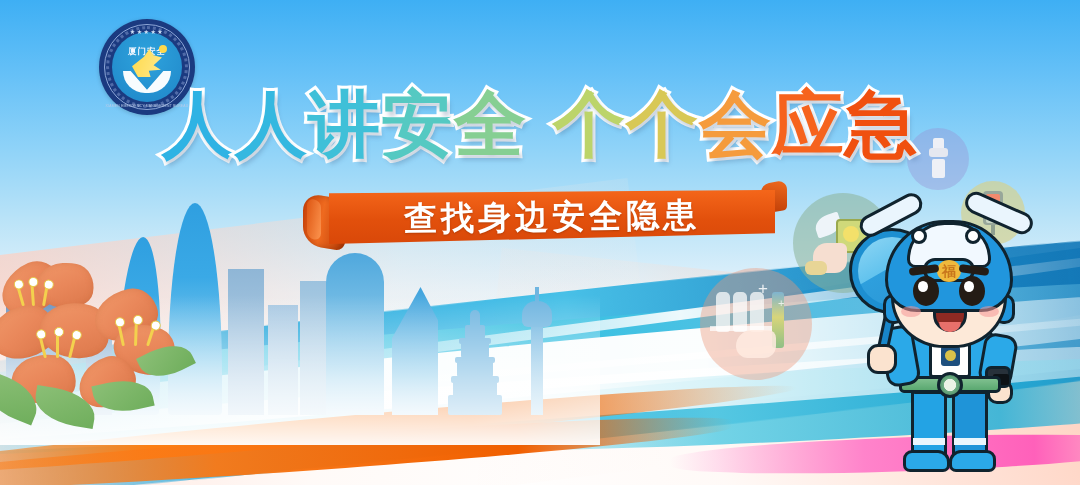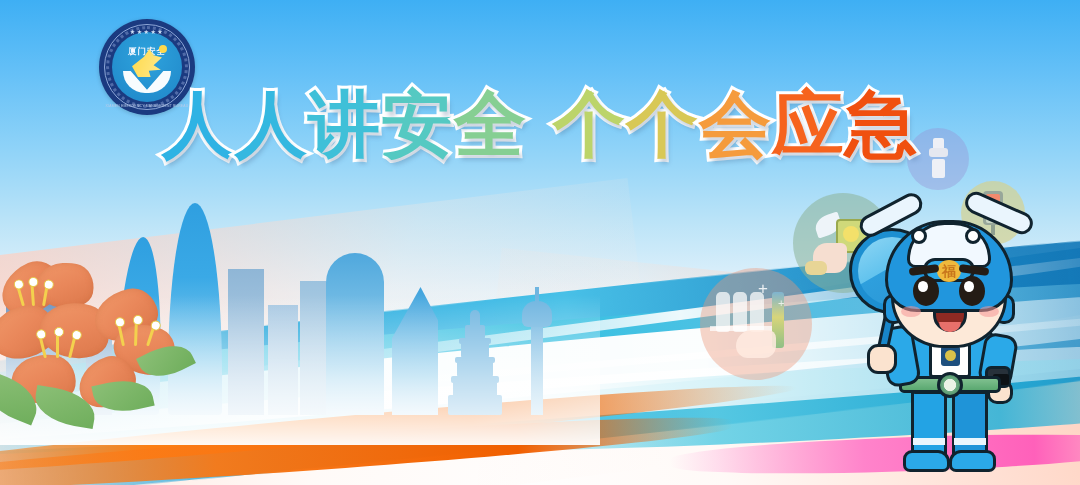--- a/index.html
+++ b/index.html
@@ -469,20 +469,26 @@
     <div class="dot"></div>
     <div class="hands"></div>
     <div class="en">XIAMEN EMERGENCY MANAGEMENT BUREAU</div>
   </div>
 
 
   <div class="maintitle">
     <span class="ch" style="color:#2fb3e4">人</span><span class="ch" style="color:#35b8e0">人</span><span class="ch" style="color:#3fc0d8">讲</span><span class="ch" style="color:#55c9c2">安</span><span class="ch" style="color:#86cf93">全</span><span class="gap"></span><span class="ch" style="color:#bcd46a">个</span><span class="ch" style="color:#d8c856">个</span><span class="ch" style="color:#f59b3c">会</span><span class="ch" style="color:#f6631d">应</span><span class="ch" style="color:#f0500f">急</span>
   </div>
 
+  <div class="ribbon">
+    <div class="curl-l"></div>
+    <div class="curl-r"></div>
+    <div class="body"></div>
+    <div class="label">查找身边安全隐患</div>
+  </div>
 
   <div class="mascot">
     <div class="lay ol m-leg-l"></div>
     <div class="lay ol m-leg-r"></div>
     <div class="lay m-cuff-l"></div>
     <div class="lay m-cuff-r"></div>
     <div class="lay ol m-shoe-l"></div>
     <div class="lay ol m-shoe-r"></div>
 
     <div class="lay ol m-torso"></div>

